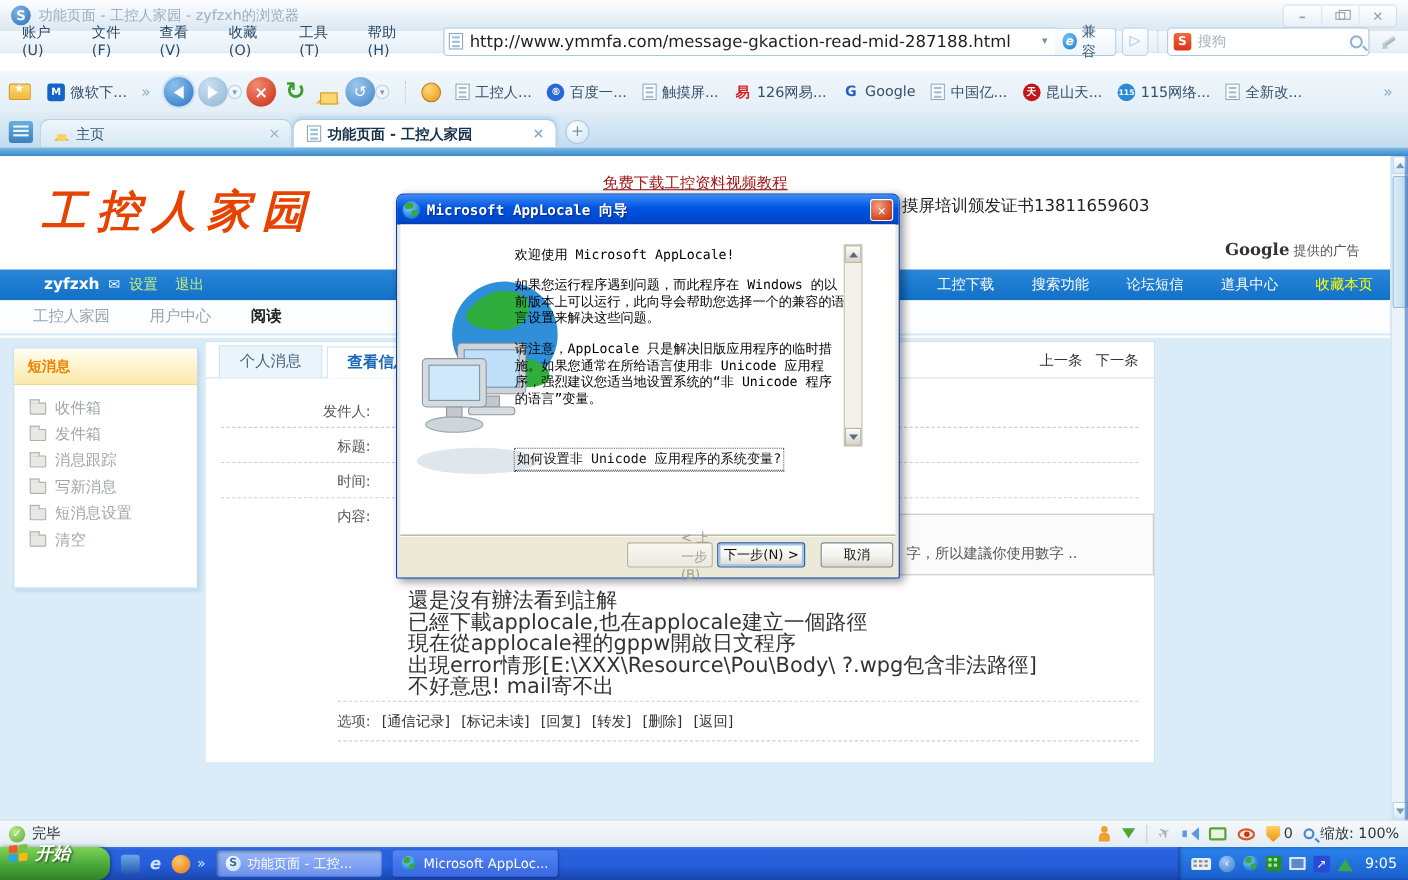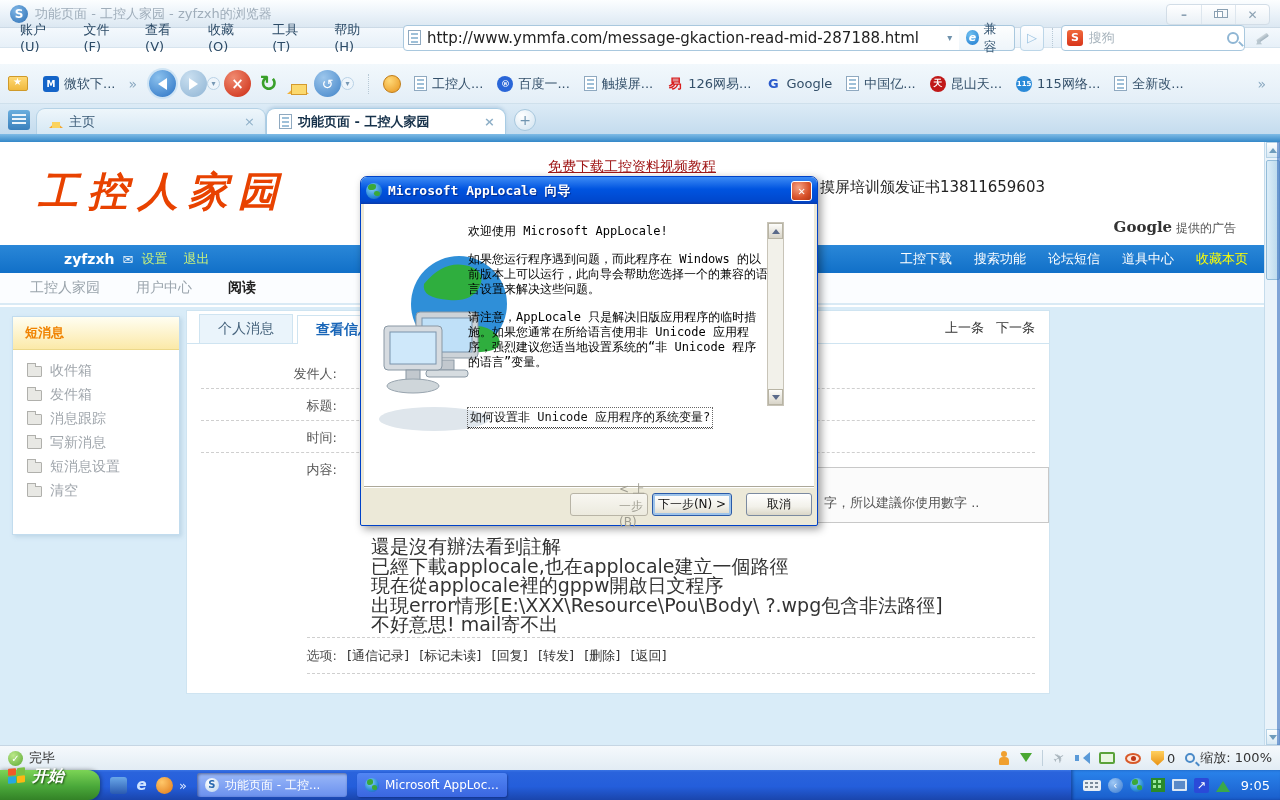--- a/index.html
+++ b/index.html
@@ -85,24 +85,24 @@
 .bluestrip{position:absolute;left:0;top:134px;width:100%;height:8px;background:linear-gradient(#7fbce6,#3488c8);}
 
 
 .page{position:absolute;left:0;top:142px;width:1264px;height:603px;background:#fff;overflow:hidden;}
 .top-link{position:absolute;left:0;right:0;top:16px;text-align:center;color:#a01818;text-decoration:underline;font-size:14px;}
 .top-right-text{position:absolute;left:820px;top:36px;font-size:15px;color:#222;}
 .site-logo{position:absolute;left:38px;top:22px;font-family:"DejaVu Serif","Liberation Serif",serif;font-style:italic;font-weight:bold;font-size:40px;color:#e84200;letter-spacing:10px;}
 .google-ad{position:absolute;right:28px;top:76px;font-size:12px;color:#555;}
 .google-ad b{font-family:"DejaVu Serif",serif;font-size:15px;color:#333;letter-spacing:0;}
 .userbar{position:absolute;left:0;top:103px;width:100%;height:28px;background:linear-gradient(#2a87d8,#1170c8);display:flex;align-items:center;padding:0 16px;color:#fff;}
-.userbar .uname{font-weight:bold;font-size:14px;margin-left:48px;}
+.userbar .uname{font-weight:bold;font-size:14px;margin-left:24px;}
 .mail-ico{color:#eaf4fb;margin:0 8px;font-size:13px;}
 .ub-link{color:#c8f07c;margin-right:16px;font-size:13px;}
-.ub-right{margin-left:auto;display:flex;gap:22px;font-size:13px;}
+.ub-right{margin-left:auto;display:flex;gap:34px;font-size:13px;}
 .ub-right a{color:#fff;text-decoration:none;}
 .ub-bookmark{color:#ffff00 !important;}
 .subnav{position:absolute;left:0;top:131px;width:100%;height:32px;background:#fbfdff;border-bottom:2px solid #d9eaf5;display:flex;align-items:center;padding:0 30px;gap:36px;}
 .subnav .sn{color:#9aa4ac;font-size:14px;}
 .subnav .sn-active{color:#222;font-weight:bold;}
 .content-bg{position:absolute;left:0;top:165px;width:100%;height:438px;background:#d9ecf8;}
 
 
 .side-box{position:absolute;left:12px;top:174px;width:168px;height:219px;background:#fff;border:1px solid #c2dcee;box-shadow:2px 2px 4px rgba(140,175,200,.35);}
 .side-head{height:33px;background:linear-gradient(#fffef2,#fbe9a8);border-bottom:1px solid #ecd88a;display:flex;align-items:center;padding:0 12px;color:#f08200;font-weight:bold;font-size:13px;}

